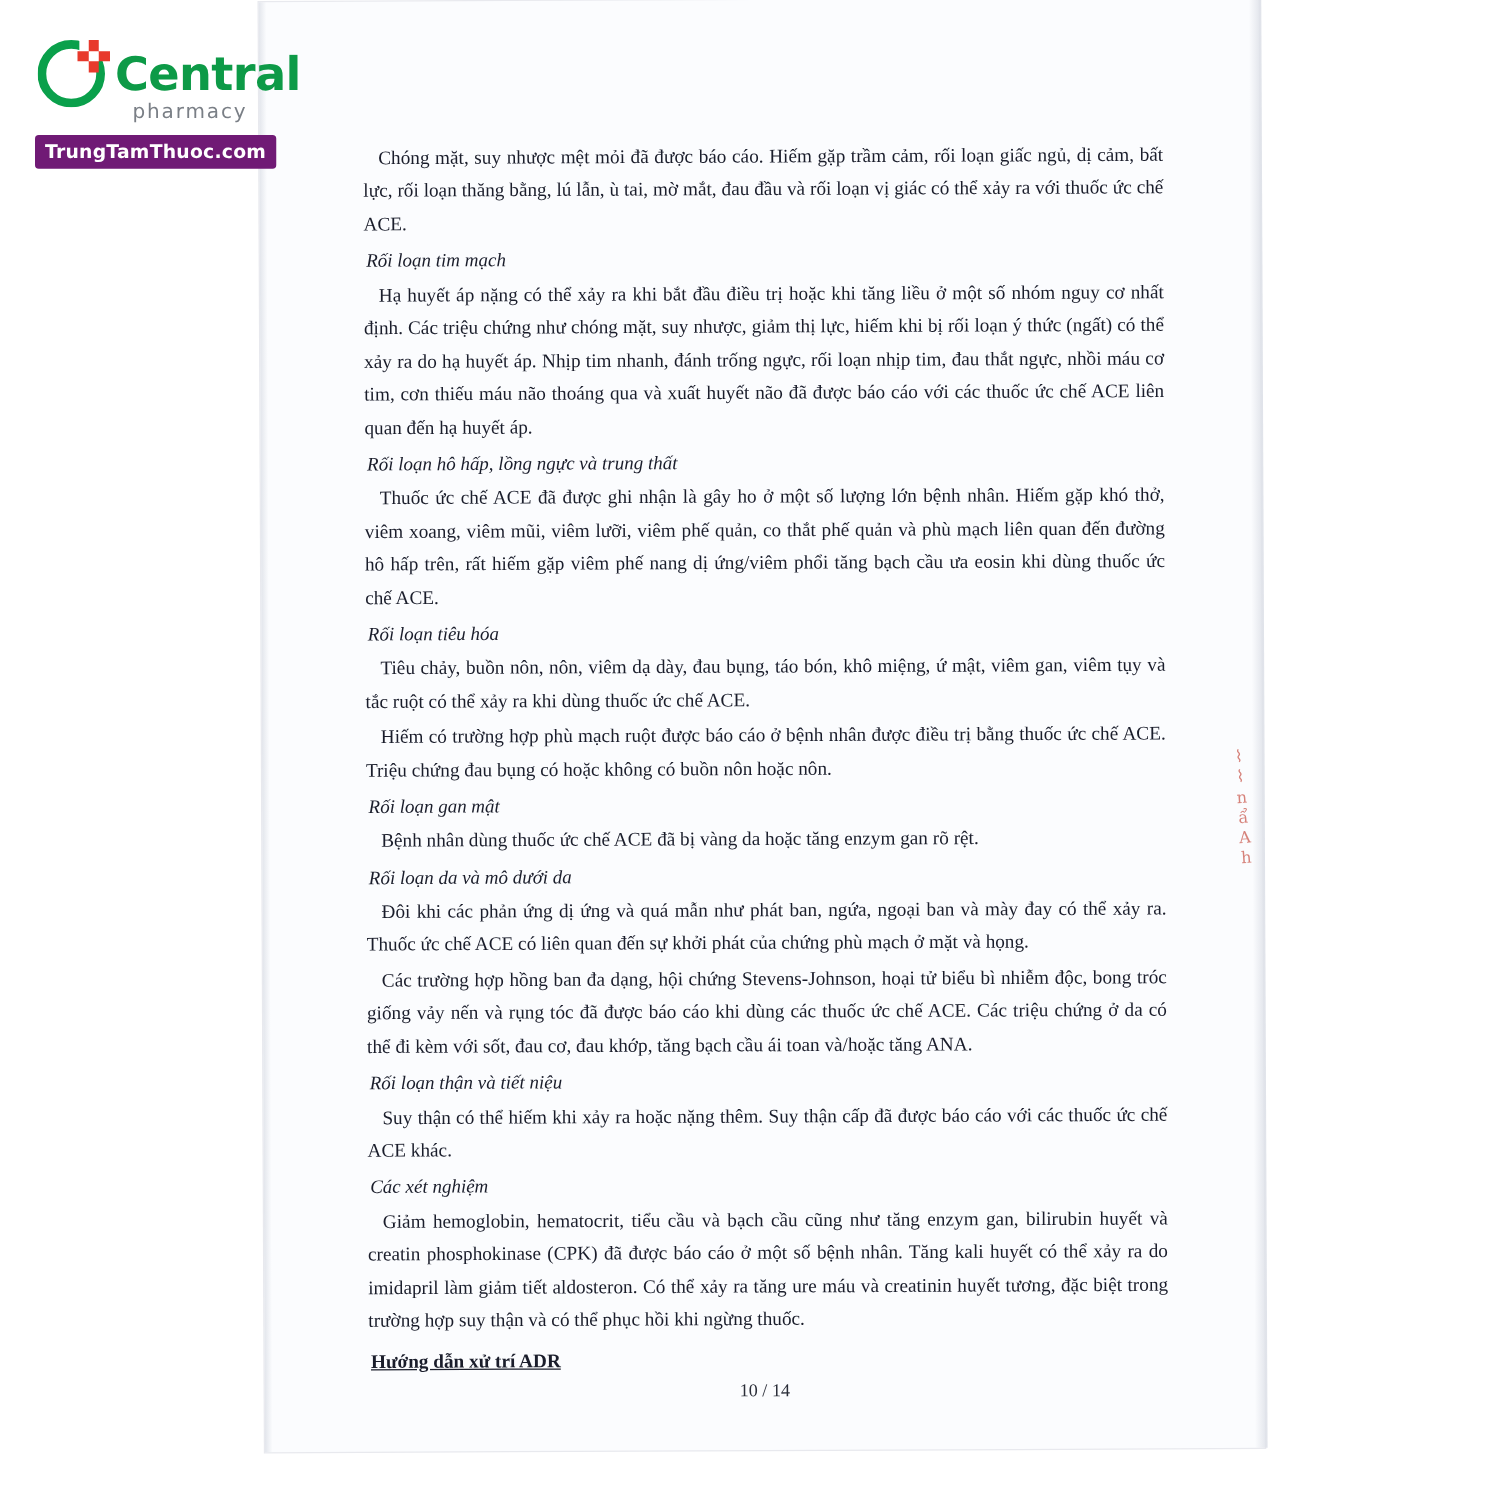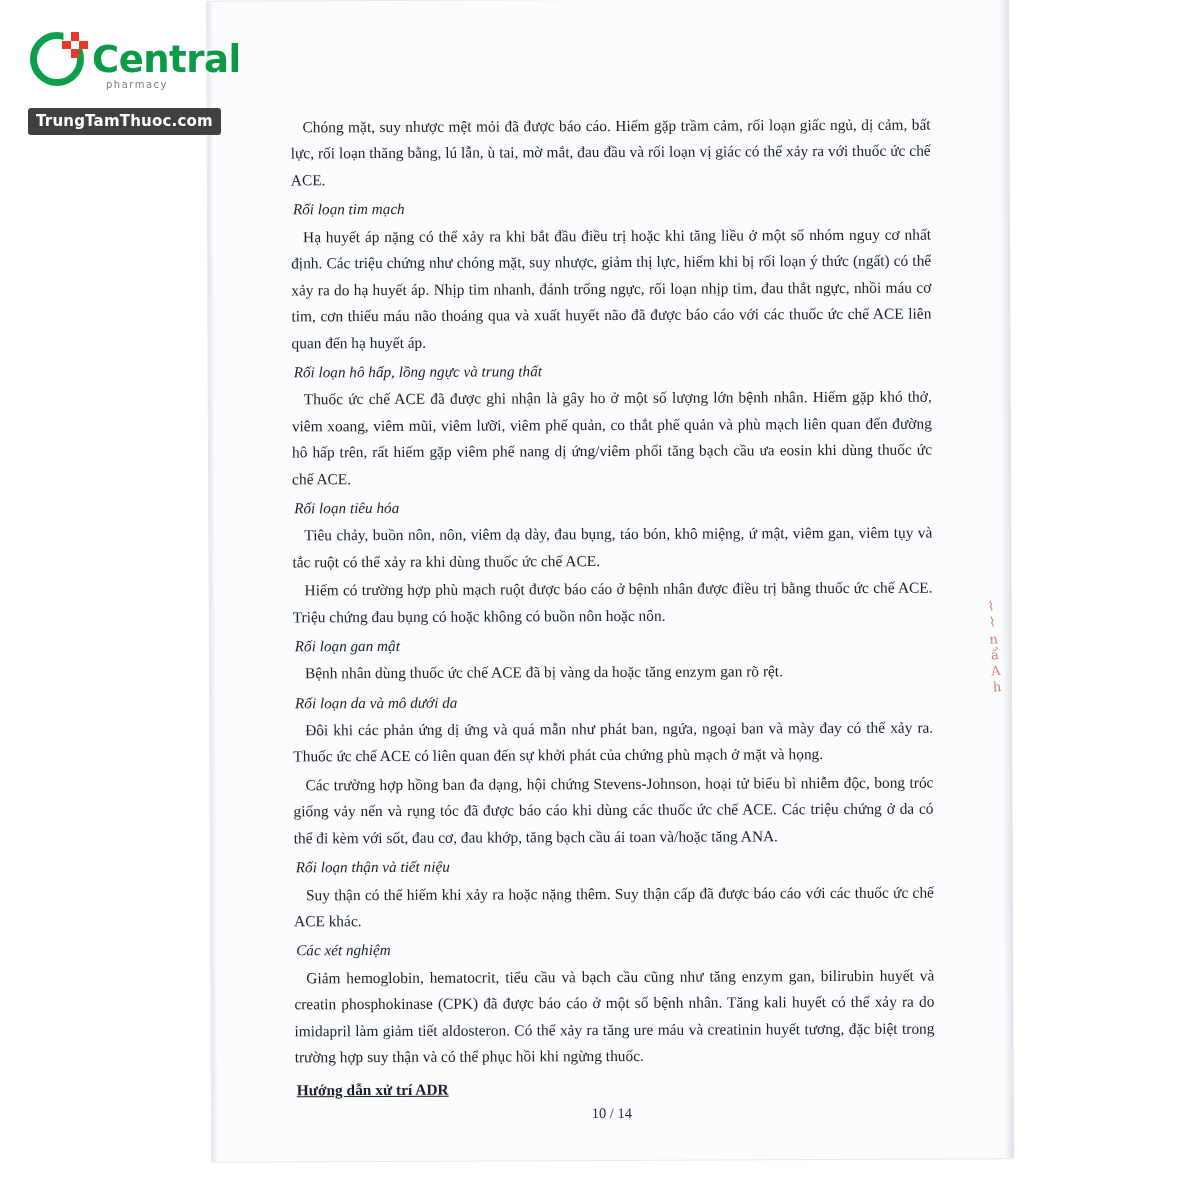--- a/index.html
+++ b/index.html
@@ -93,29 +93,29 @@
     font-weight: bold;
     font-size: 37px;
     color: #0d9a47;
     letter-spacing: -0.5px;
   }
   .logo-text-pharmacy {
     position: absolute;
     left: 86px;
     top: 55px;
     font-family: "DejaVu Sans", sans-serif;
-    font-size: 10px;
+    font-size: 16px;
     color: #7a7f86;
     letter-spacing: 1.5px;
   }
   .logo-banner {
     position: absolute;
     left: 8px;
     top: 84px;
-    background: #404040;
+    background: #701a75;
     color: #ffffff;
     font-family: "DejaVu Sans", sans-serif;
     font-weight: bold;
     font-size: 15px;
     padding: 4px 8px 5px 8px;
     border-radius: 3px;
     letter-spacing: 0.2px;
   }
 
   

